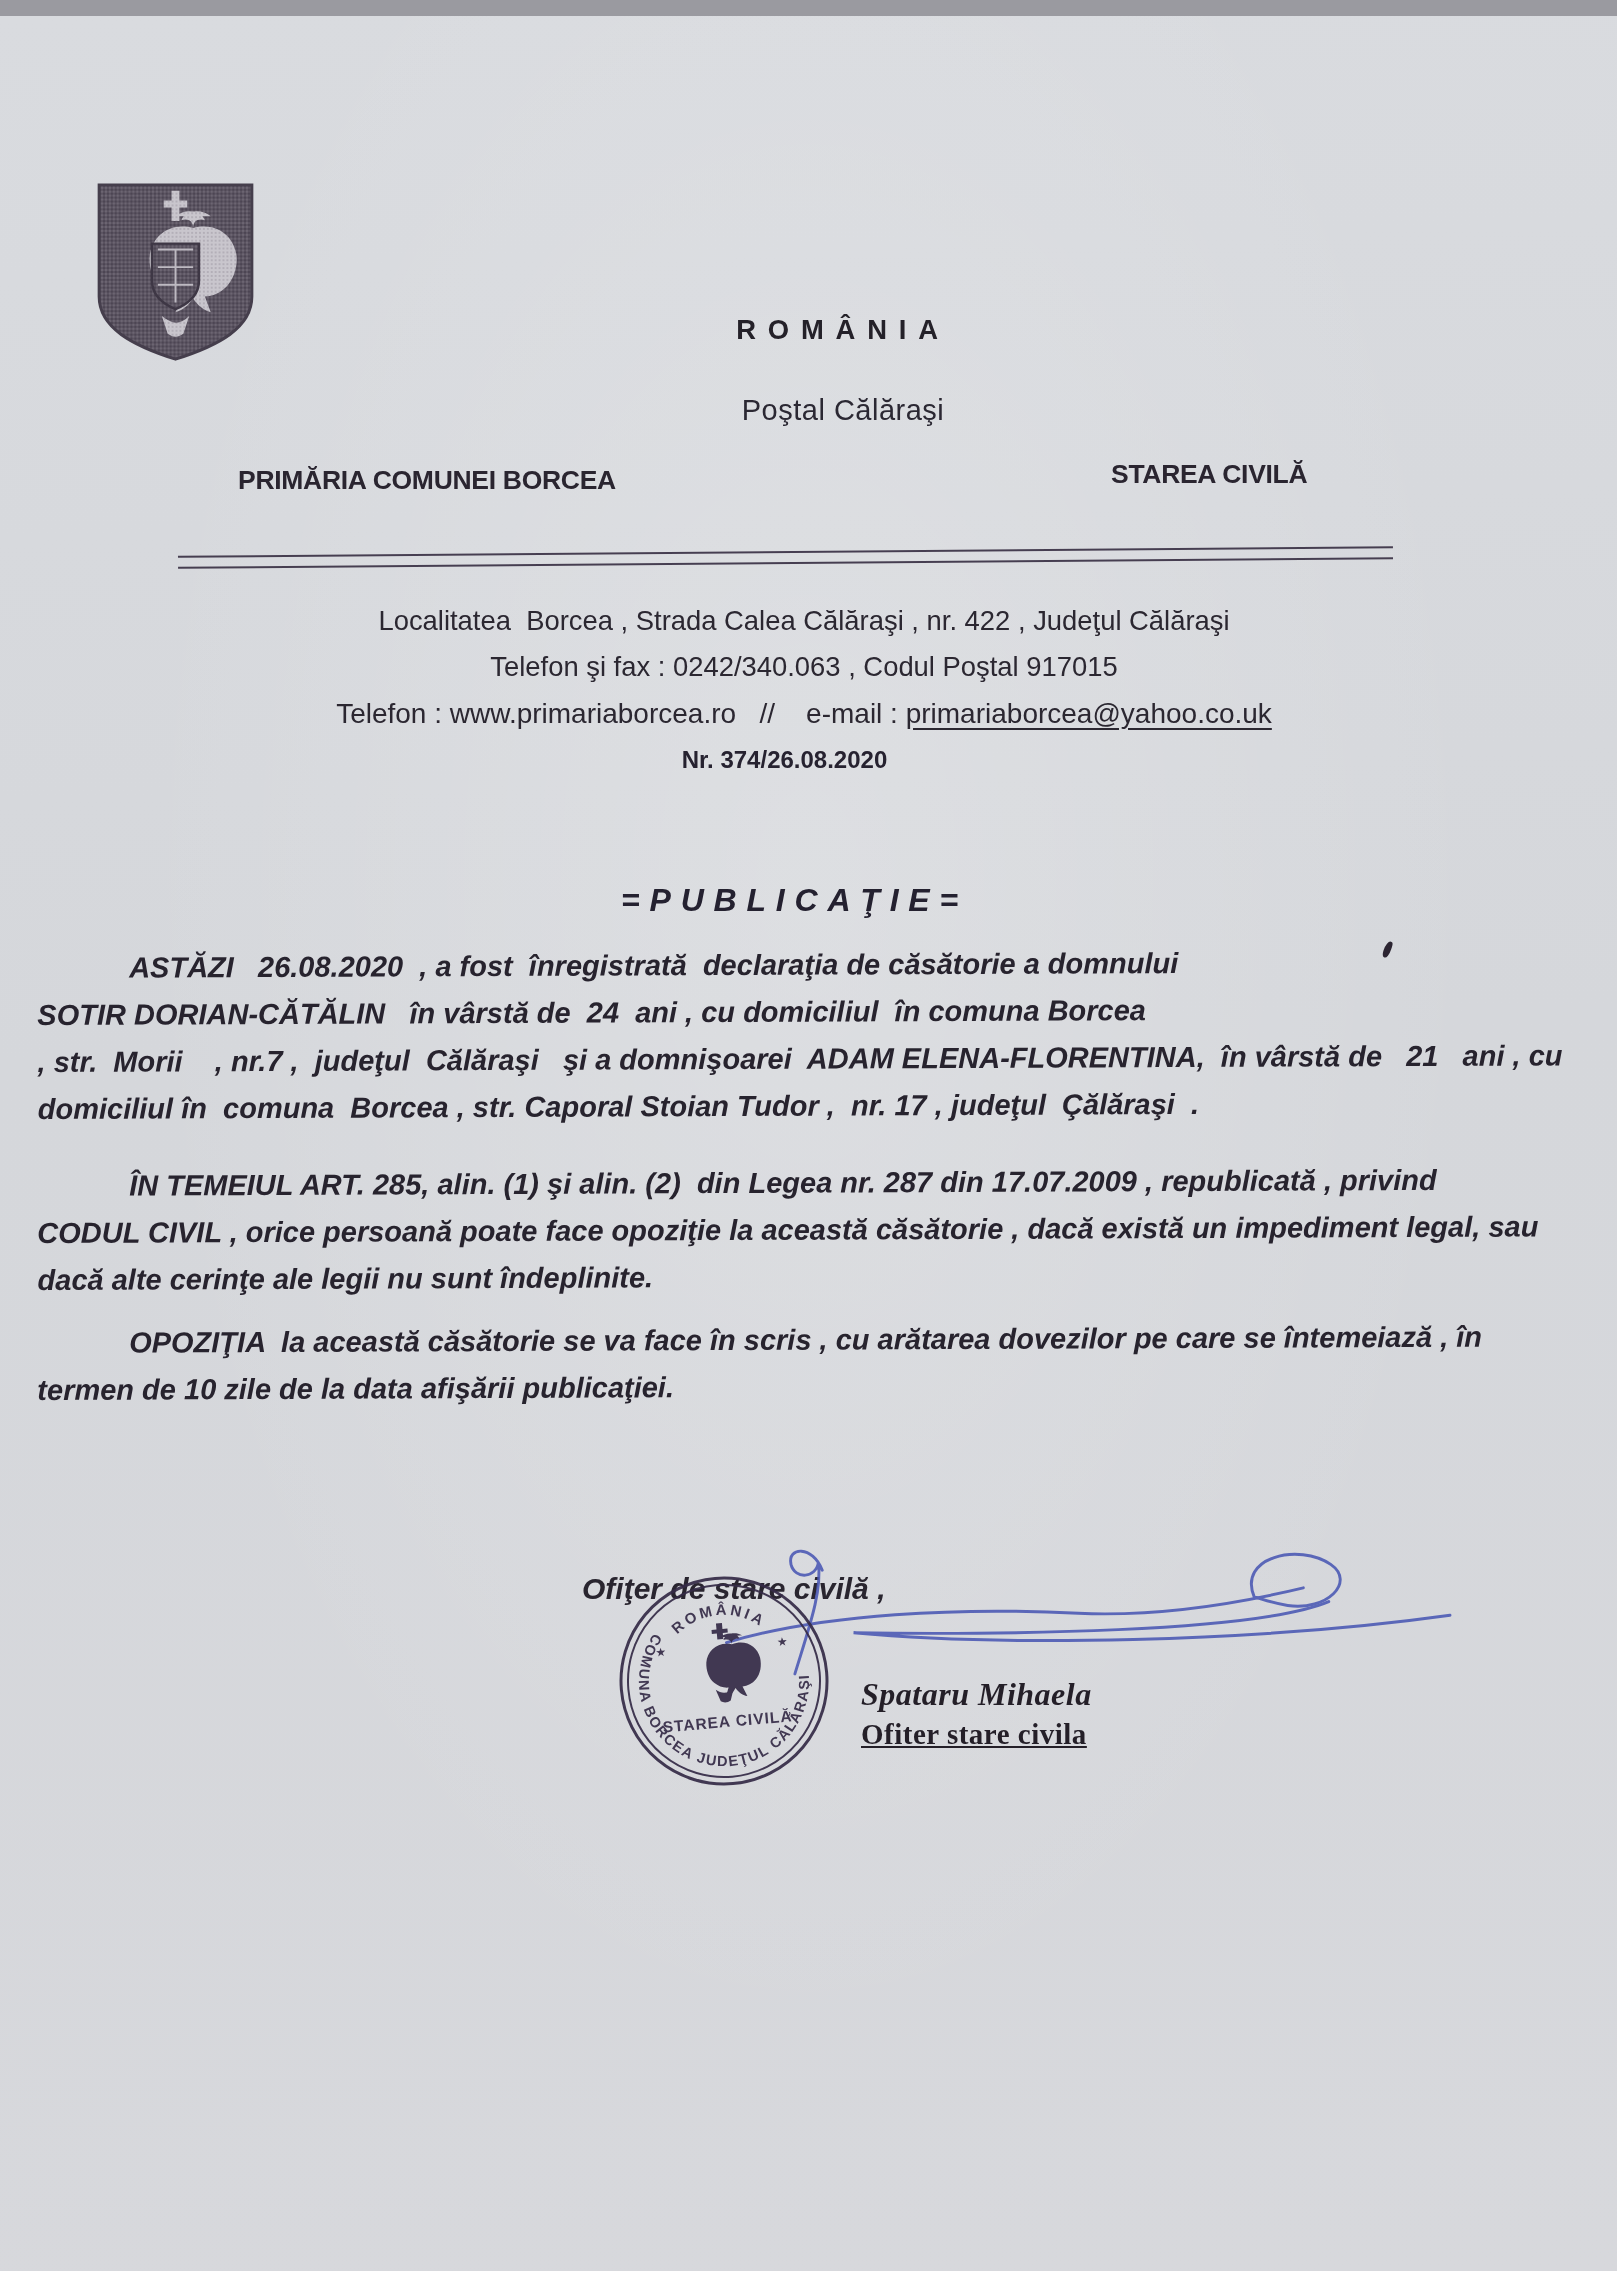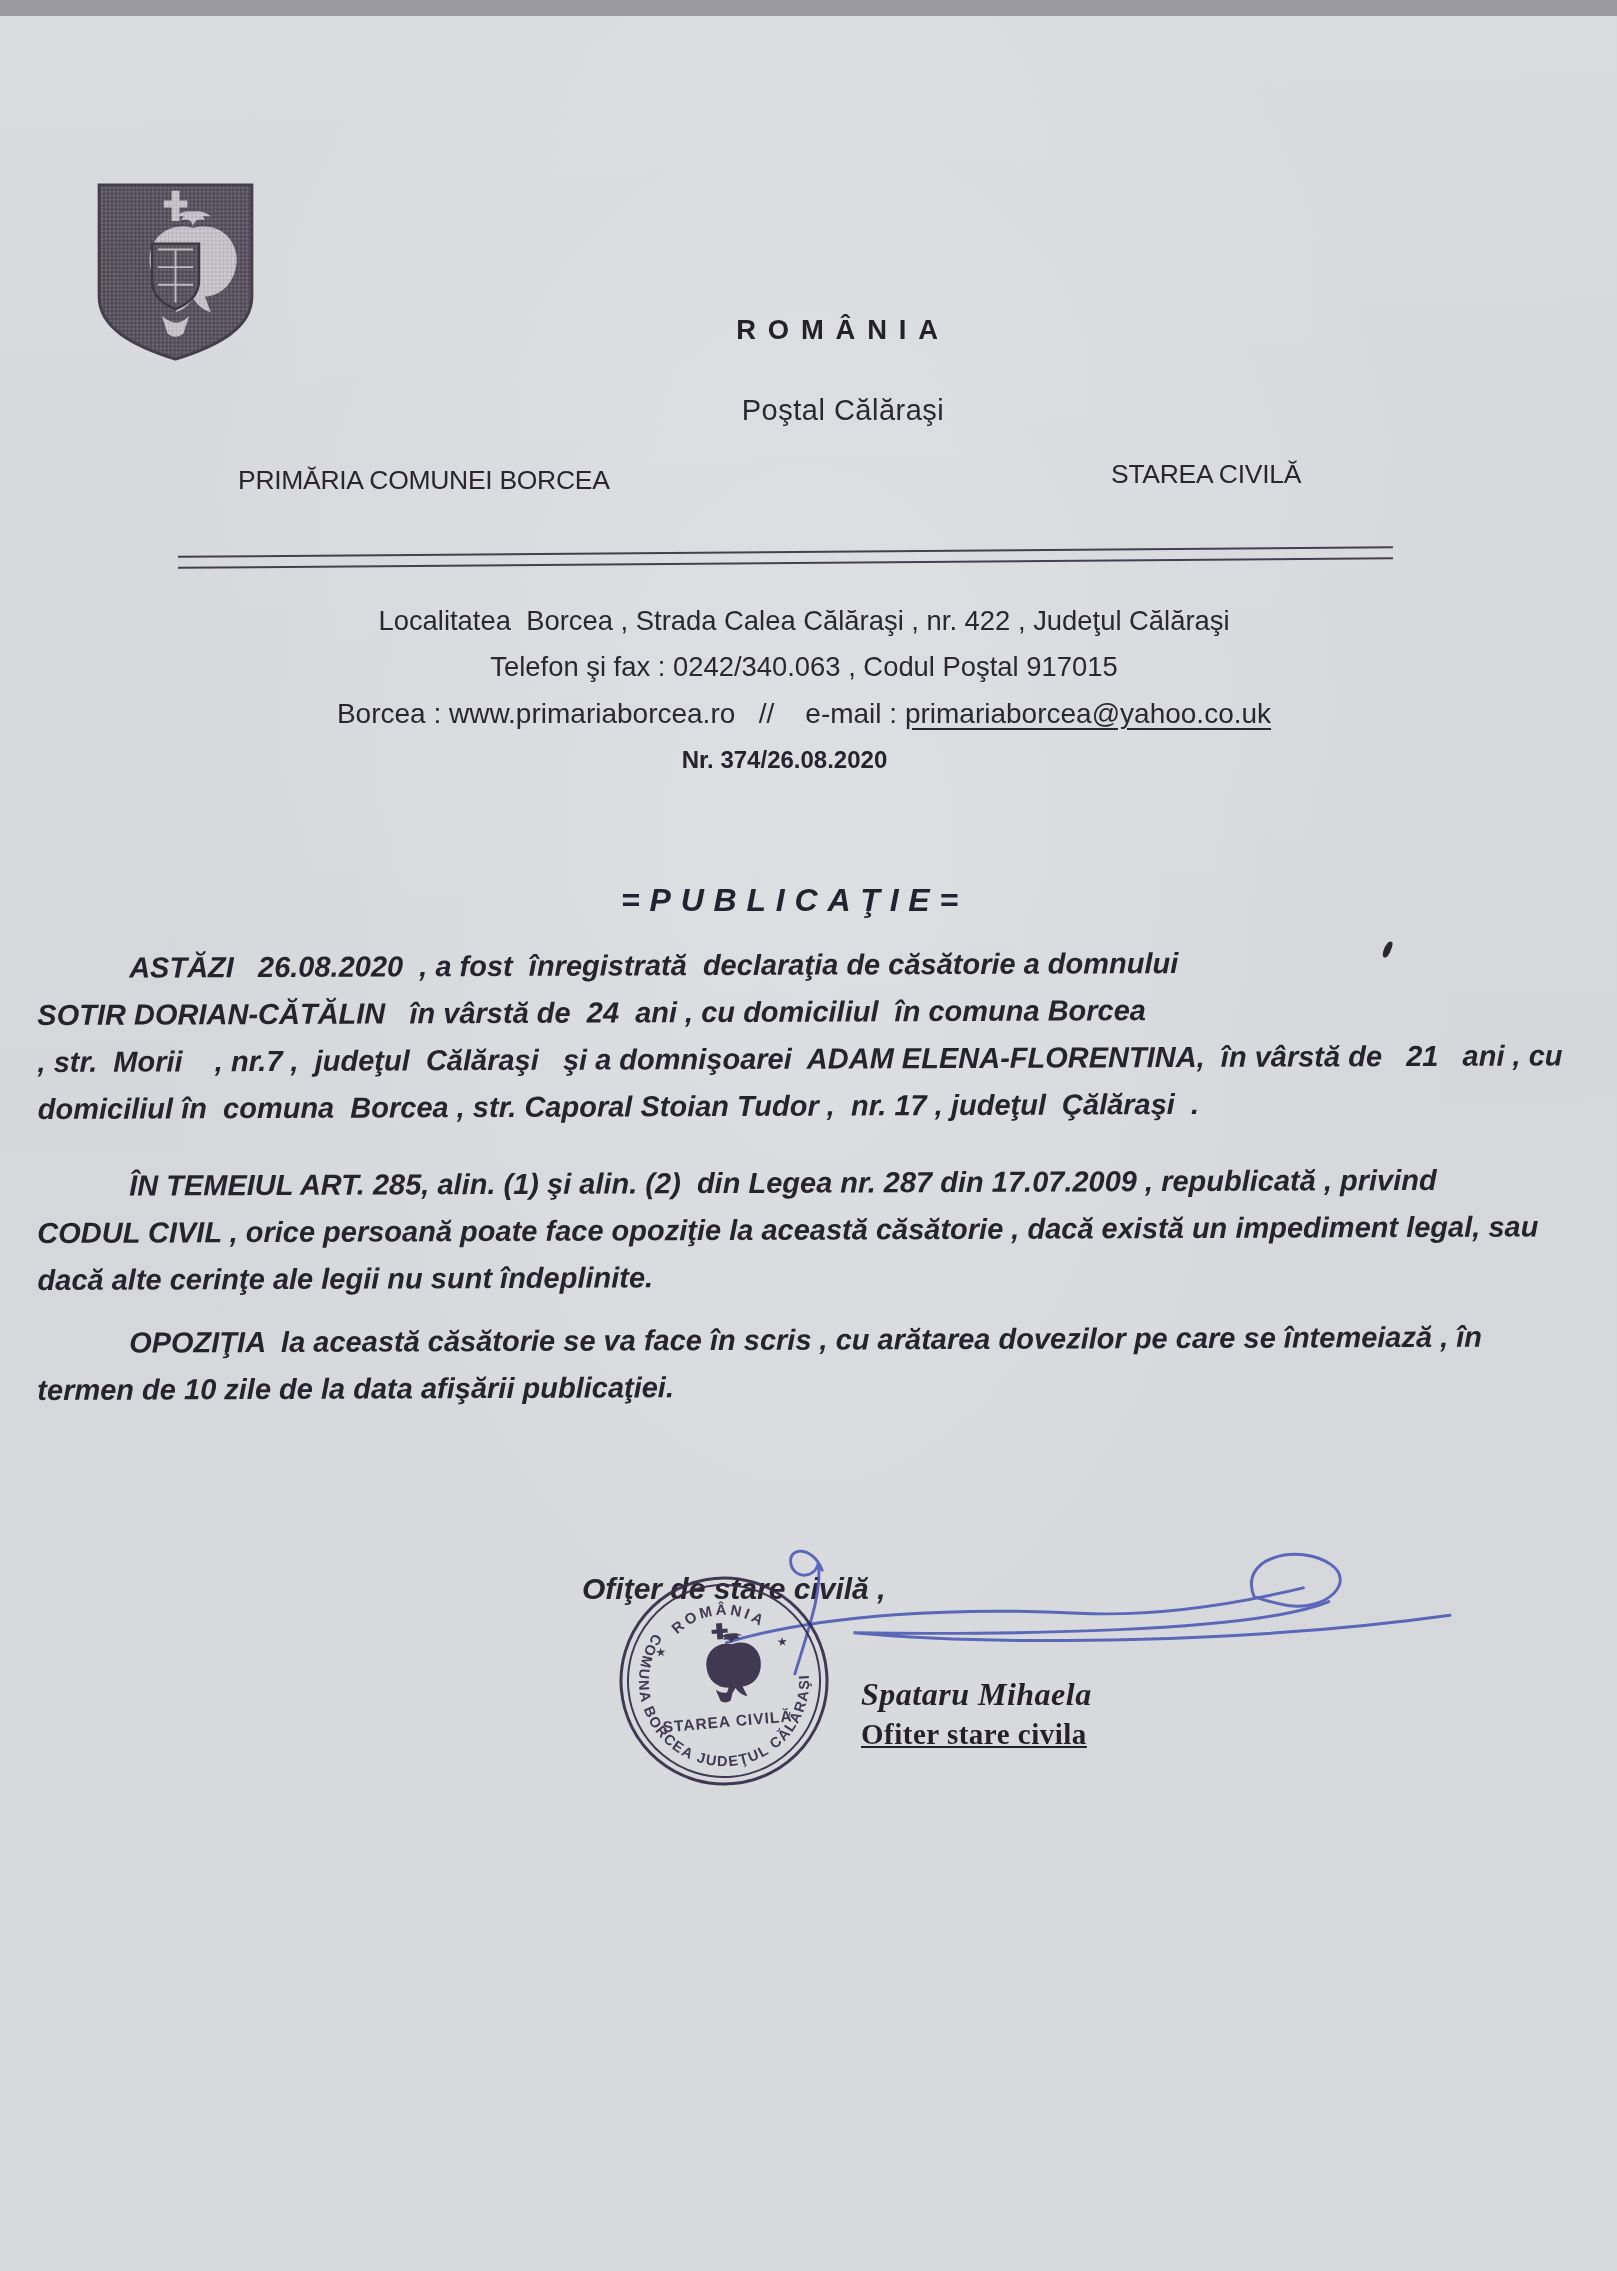--- a/index.html
+++ b/index.html
@@ -13,21 +13,21 @@
     overflow:hidden;
     font-family:"Liberation Sans", sans-serif;
     color:#27242f;
   }
   .abs{position:absolute;}
   .pre{white-space:pre;}
   .ctr{text-align:center;}
   
   .country{font-size:27.4px;font-weight:700;letter-spacing:11.8px;color:#242129;}
   .county{font-size:29px;font-weight:400;letter-spacing:0.5px;color:#2b2833;}
-  .office{font-size:26.5px;font-weight:400;letter-spacing:-0.3px;color:#2a2530;}
+  .office{font-size:26.5px;font-weight:700;letter-spacing:-0.3px;color:#2a2530;}
   .rule{
     height:8.8px;
     border-top:2.9px solid #3a3145;
     border-bottom:2.9px solid #3a3145;
     transform:rotate(-0.45deg);
     opacity:.92;
   }
   .addr{font-size:27.4px;font-weight:500;color:#2b2731;}
   .webline{font-size:28px;font-weight:500;color:#2b2731;}
   .email{text-decoration:underline;text-underline-offset:4.9px;}
@@ -72,21 +72,21 @@
   <div class="abs ctr county" style="left:549px;top:378px;width:588px;">Poştal Călăraşi</div>
 
   <div class="abs office" style="left:238px;top:449px;">PRIMĂRIA COMUNEI BORCEA</div>
   <div class="abs office" style="left:1111px;top:443px;">STAREA CIVILĂ</div>
 
   <div class="abs rule" style="left:178px;top:535px;width:1215px;"></div>
 
   <div class="abs ctr addr pre" style="left:216px;top:589px;width:1176px;">Localitatea  Borcea , Strada Calea Călăraşi , nr. 422 , Judeţul Călăraşi</div>
   <div class="abs ctr addr pre" style="left:216px;top:635px;width:1176px;">Telefon şi fax : 0242/340.063 , Codul Poştal 917015</div>
 
-  <div class="abs ctr webline pre" style="left:157px;top:682px;width:1294px;"><span>Borcea : www.primariaborcea.ro   //    e-mail : </span><span class="email">primariaborcea@yahoo.co.uk</span></div>
+  <div class="abs ctr webline pre" style="left:157px;top:682px;width:1294px;"><span>Telefon : www.primariaborcea.ro   //    e-mail : </span><span class="email">primariaborcea@yahoo.co.uk</span></div>
 
   <div class="abs ctr docnr" style="left:255px;top:730px;width:1059px;">Nr. 374/26.08.2020</div>
 
   <div class="abs ctr pubtitle" style="left:216px;top:866px;width:1157px;">=PUBLICAŢIE=</div>
 
   <div class="abs para" style="left:37px;top:929px;width:1558px;">
     <div class="pre ind">ASTĂZI   26.08.2020  , a fost  înregistrată  declaraţia de căsătorie a domnului</div>
     <div class="pre">SOTIR DORIAN-CĂTĂLIN   în vârstă de  24  ani , cu domiciliul  în comuna Borcea</div>
     <div class="pre">, str.  Morii    , nr.7 ,  judeţul  Călăraşi   şi a domnişoarei  ADAM ELENA-FLORENTINA,  în vârstă de   21   ani , cu</div>
     <div class="pre">domiciliul în  comuna  Borcea , str. Caporal Stoian Tudor ,  nr. 17 , judeţul  Çălăraşi  .</div>

